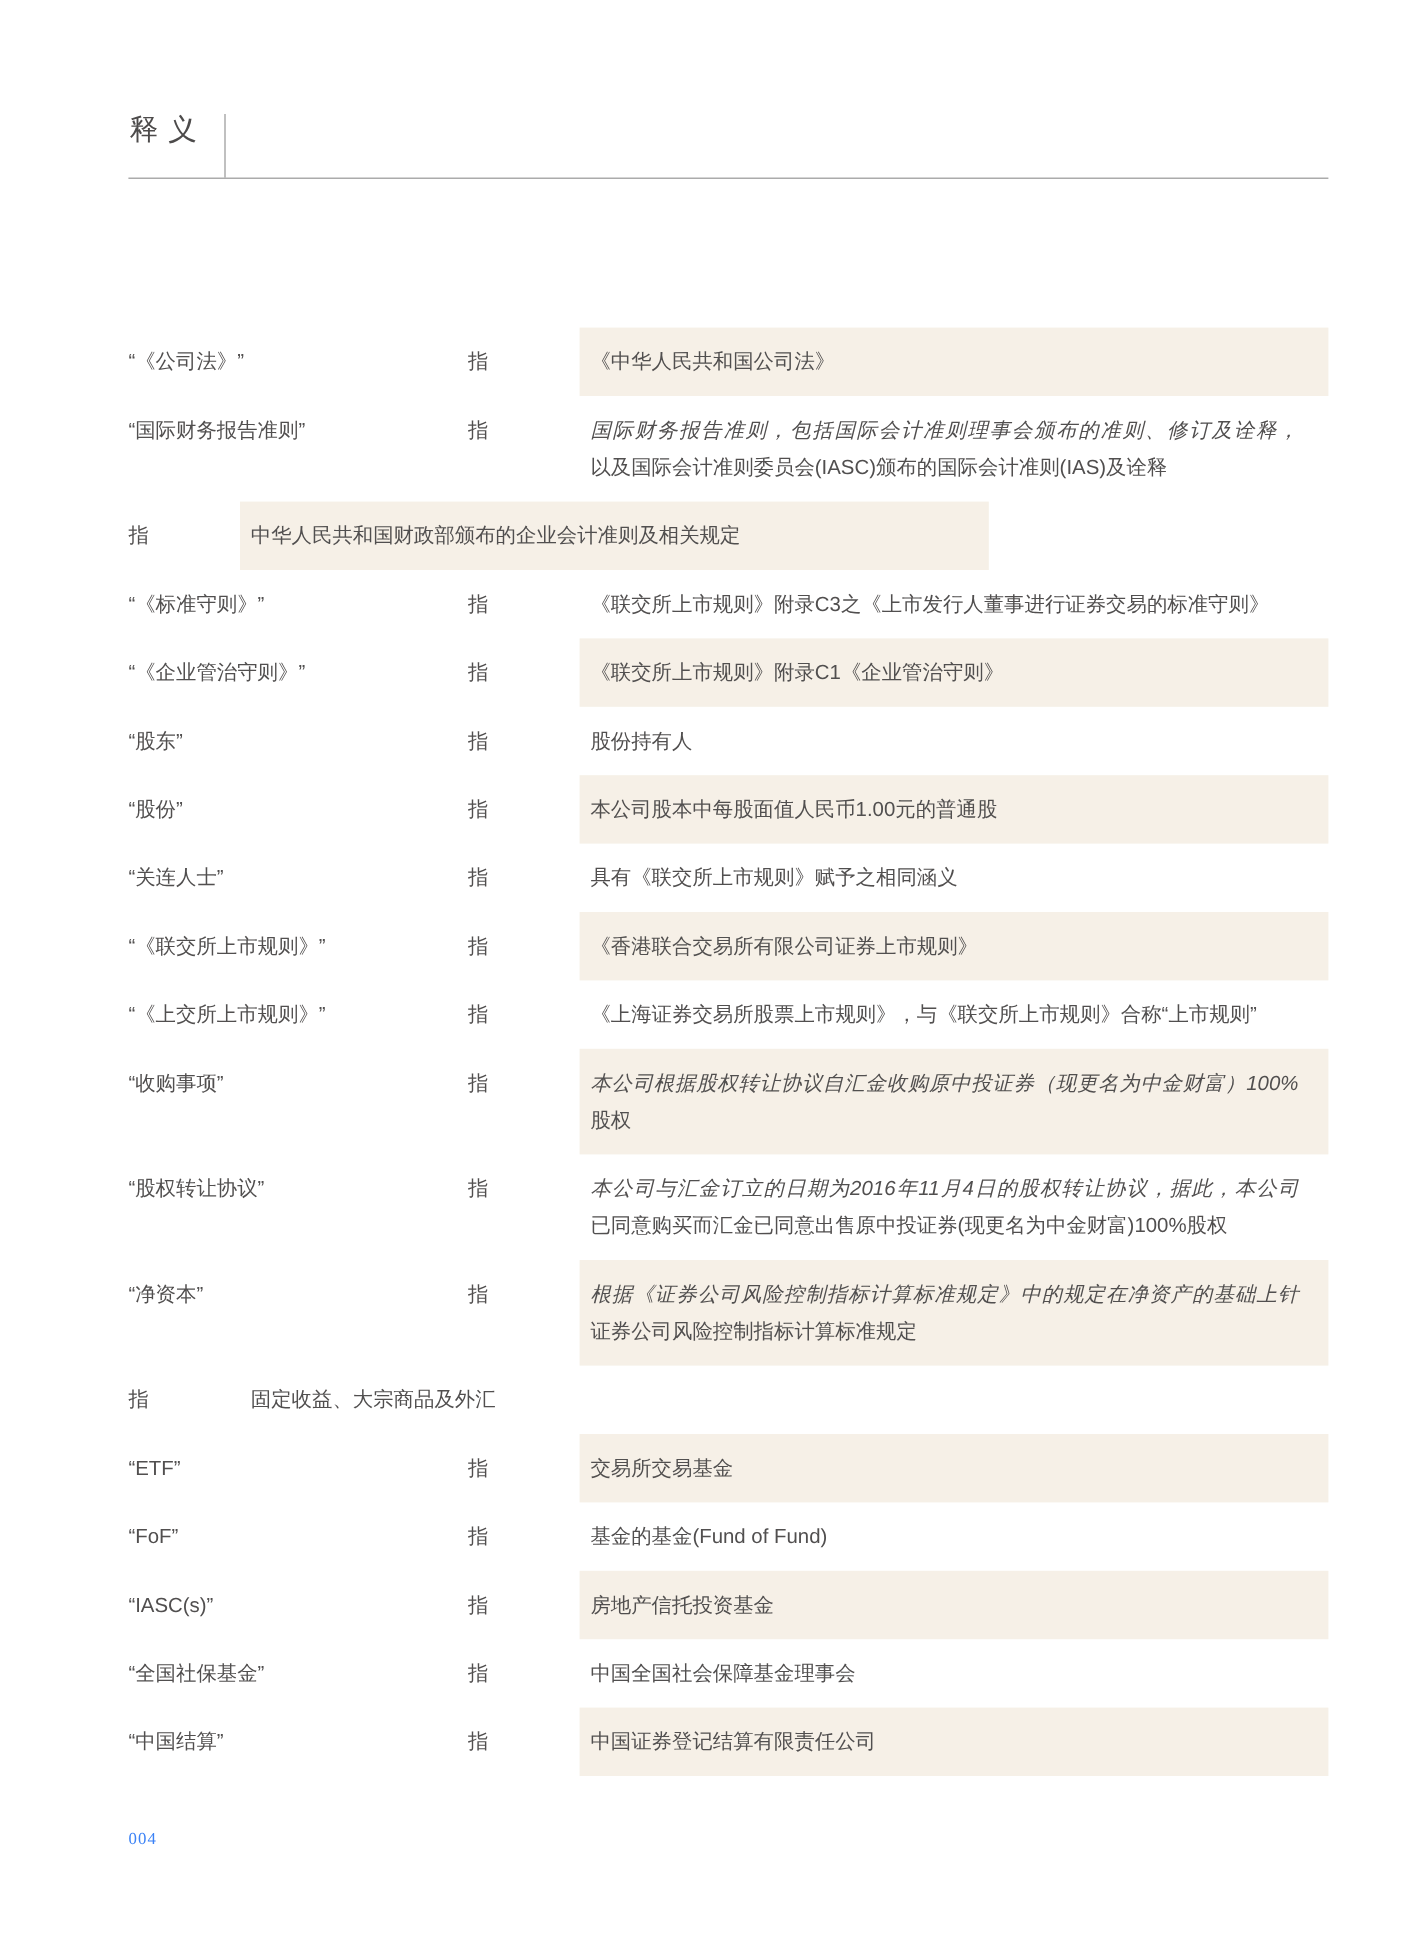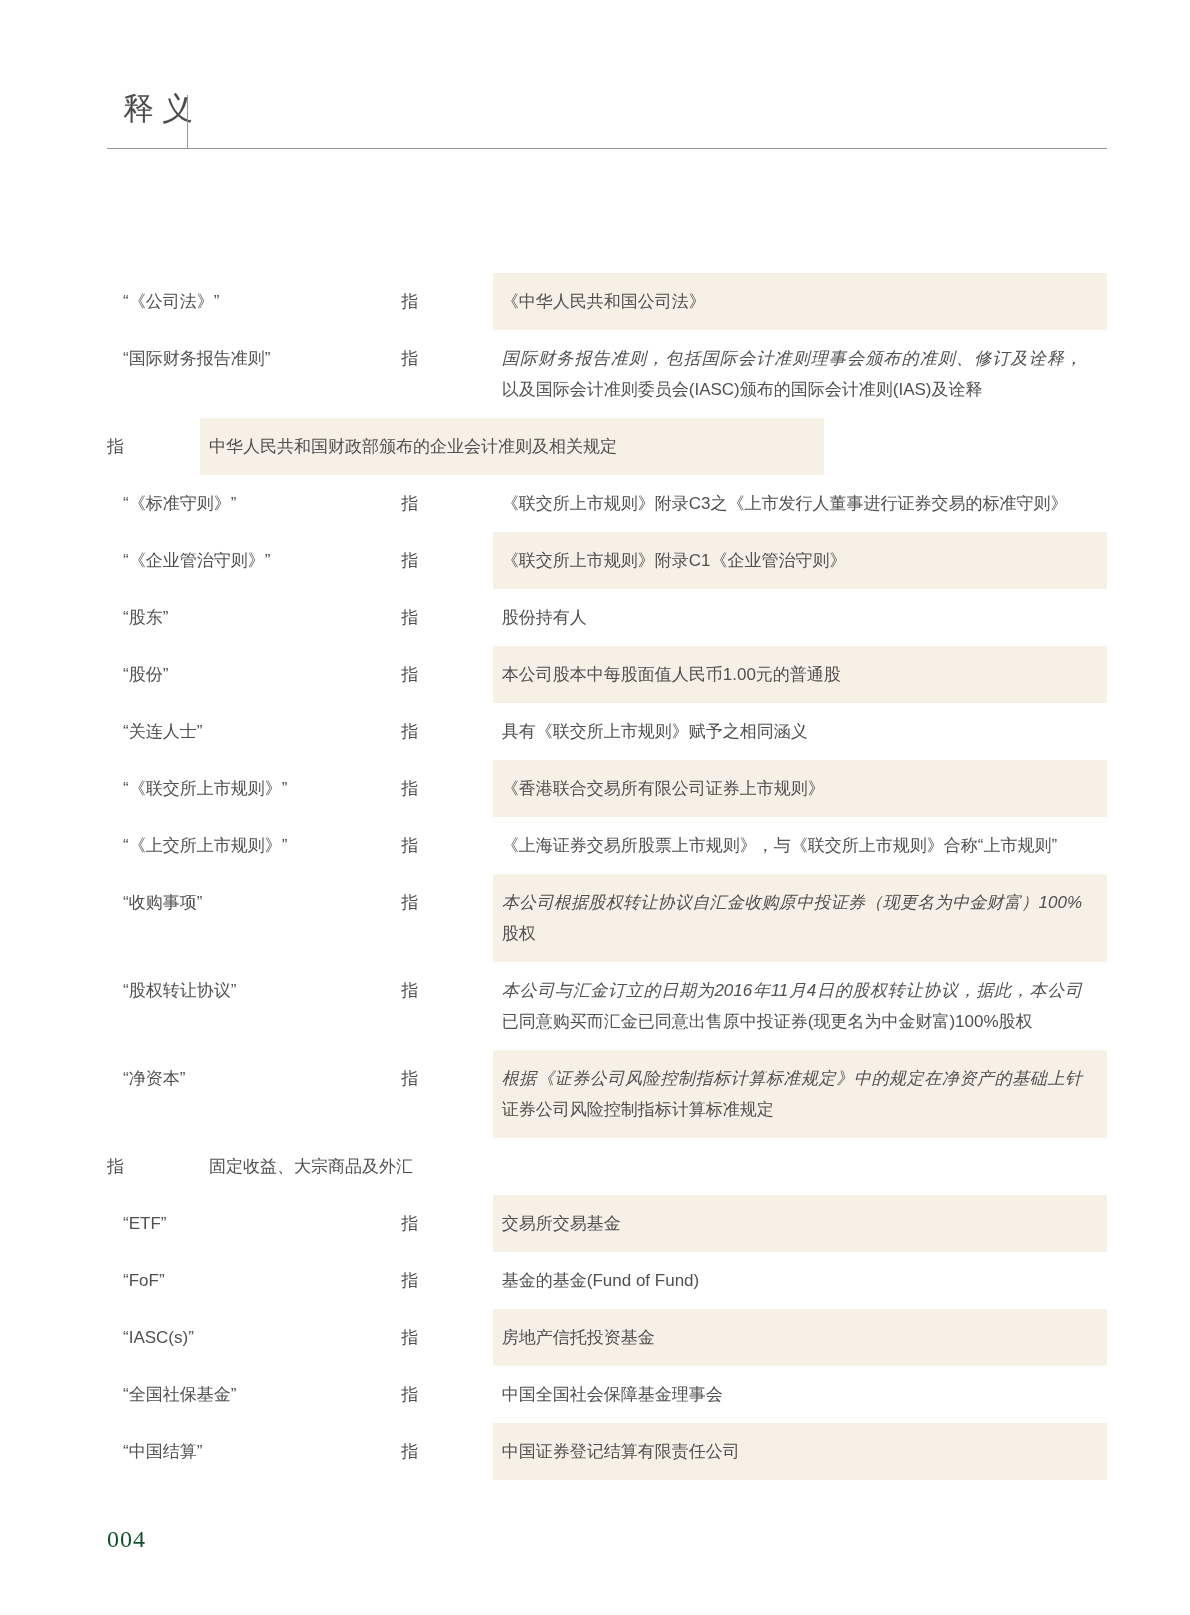--- a/index.html
+++ b/index.html
@@ -19,23 +19,23 @@
     width: 1000px;
   }
   
   .header {
     position: relative;
     height: 148px;
     border-bottom: 1px solid #979797;
   }
   .page-title {
     position: absolute;
-    left: 16px;
+    left: 1px;
     top: 95px;
-    font-size: 31px;
+    font-size: 24px;
     letter-spacing: 8px;
     color: #4d4b4b;
     line-height: 28px;
   }
   .header-vline {
     position: absolute;
     left: 80px;
     top: 95px;
     width: 1px;
     height: 53px;
@@ -49,37 +49,37 @@
     display: flex;
     align-items: stretch;
   }
   .cell {
     box-sizing: border-box;
     padding-top: 13px;
     padding-bottom: 13px;
     font-size: 17px;
     line-height: 31px;
   }
-  .cell-term  { width: 283px; margin-left: 16px; }
+  .cell-term  { width: 283px; }
   .cell-conn  { width: 93px; }
   .cell-def   {
     width: 624px;
     padding-left: 9px;
     padding-right: 25px;
   }
   .grow:nth-child(odd) .cell-def { background: #f6f0e7; }
   .def-line { text-align: justify; }
   .def-line:not(:last-child) { text-align-last: justify; font-style: italic; }
   
   .footer { margin-top: 46px; }
   .page-number {
     font-family: "Liberation Serif", serif;
-    font-size: 24px;
+    font-size: 14px;
     letter-spacing: 1px;
-    color: #14532d;
+    color: #3b82f6;
   }
 </style>
 </head>
 <body>
 
 <div class="page">
   <div class="content">
 
     <div class="header">
       <div class="page-title">释义</div>

